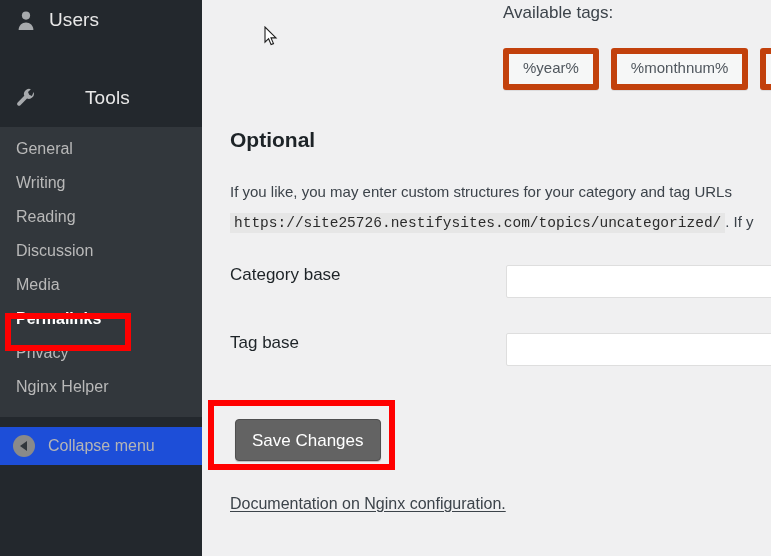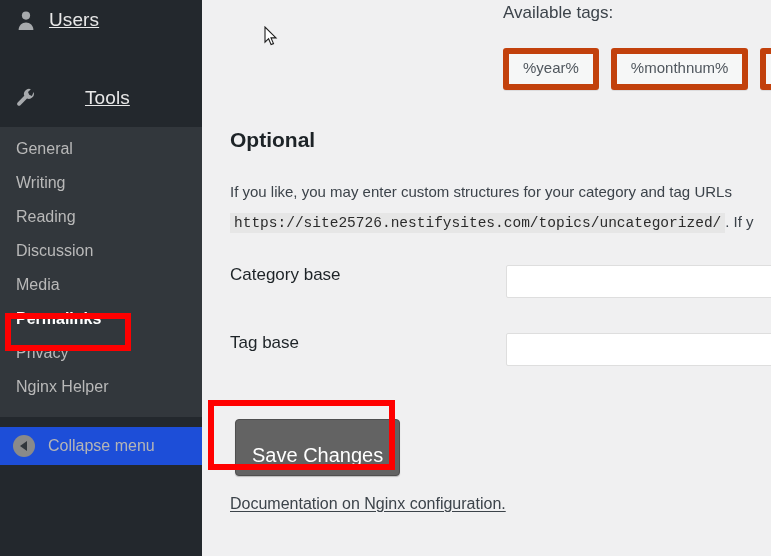--- a/index.html
+++ b/index.html
@@ -65,21 +65,21 @@
   .top-item.active .arrow {
     position: absolute;
     right: -1px;
     top: 50%;
     transform: translateY(-50%);
     width: 0; height: 0;
     border-top: 12px solid transparent;
     border-bottom: 12px solid transparent;
     border-right: 11px solid #f0f0f1;
   }
-  .top-item .label { line-height: 1; text-decoration: underline; }
+  .top-item .label { line-height: 1; }
 
   #submenu {
     position: absolute;
     left: 0;
     top: 127px;
     width: 202px;
     height: 290px;
     background: #32373c;
     padding-top: 5px;
     box-sizing: border-box;
@@ -227,22 +227,22 @@
   #row-tag { top: 333px; height: 40px; }
 
   #save-btn {
     position: absolute;
     left: 33px;
     top: 419px;
     background: #636363;
     border: 1px solid #4f4f4f;
     border-radius: 4px;
     color: #ffffff;
-    font-size: 20px;
-    padding: 24px 16px 9px;
+    font-size: 17px;
+    padding: 12px 16px 9px;
     line-height: 1.1;
     font-family: "Liberation Sans", sans-serif;
     box-shadow: 0 1px 1px rgba(0,0,0,.22);
     cursor: pointer;
   }
 
   #doc-link {
     position: absolute;
     left: 28px;
     top: 495px;

